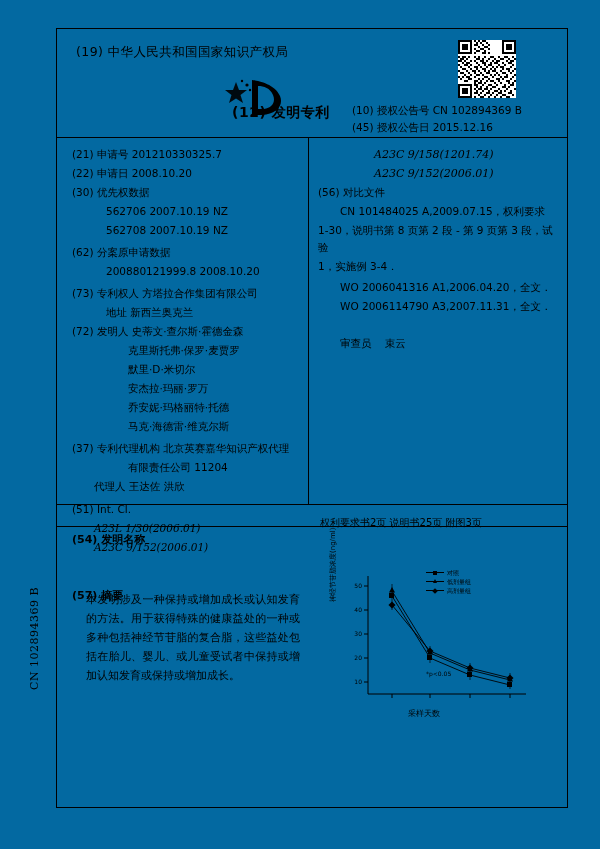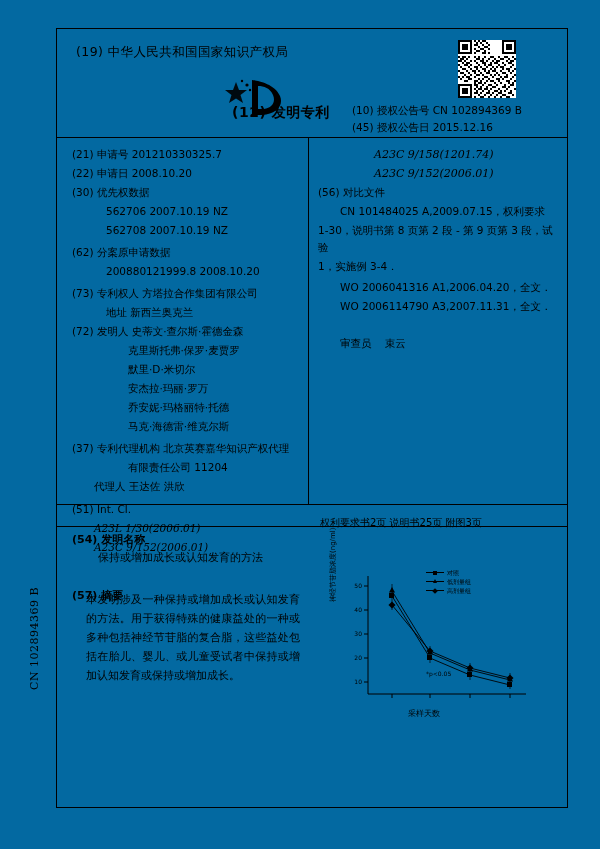--- a/index.html
+++ b/index.html
@@ -537,21 +537,20 @@
 
     <div class="row ind1" style="margin-top:20px">
       <span>审查员</span>
       <span style="padding-left:10px">束云</span>
     </div>
   </div>
 
   <div class="notice">权利要求书2页    说明书25页    附图3页</div>
 
   <div class="sec-title">(54) 发明名称</div>
-  <div class="sec-title-val">保持或增加成长或认知发育的方法</div>
   <div class="sec-abs">(57) 摘要</div>
   <div class="abs-body">本发明涉及一种保持或增加成长或认知发育的方法。用于获得特殊的健康益处的一种或多种包括神经节苷脂的复合脂，这些益处包括在胎儿、婴儿、或儿童受试者中保持或增加认知发育或保持或增加成长。</div>
 
   <div class="side-text">CN 102894369 B</div>
 
   <div class="chart-wrap">
     <svg width="210" height="160" viewBox="0 0 210 160">
 
       <line x1="38" y1="10" x2="38" y2="128" stroke="#000" stroke-width="1"></line>
       <line x1="38" y1="128" x2="196" y2="128" stroke="#000" stroke-width="1"></line>

